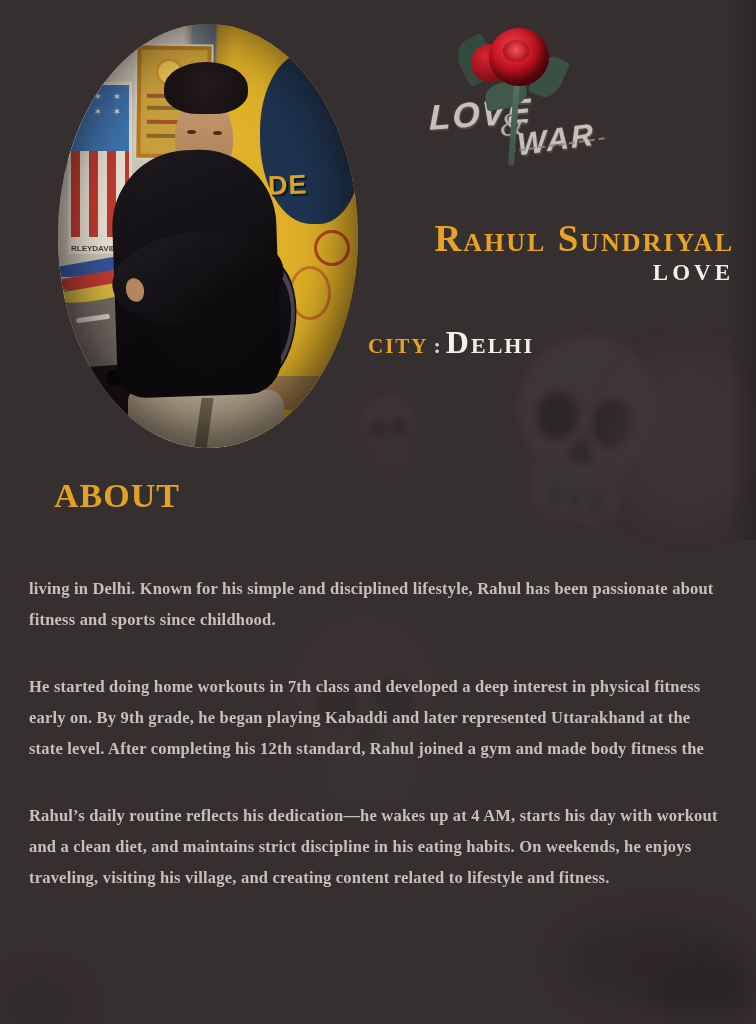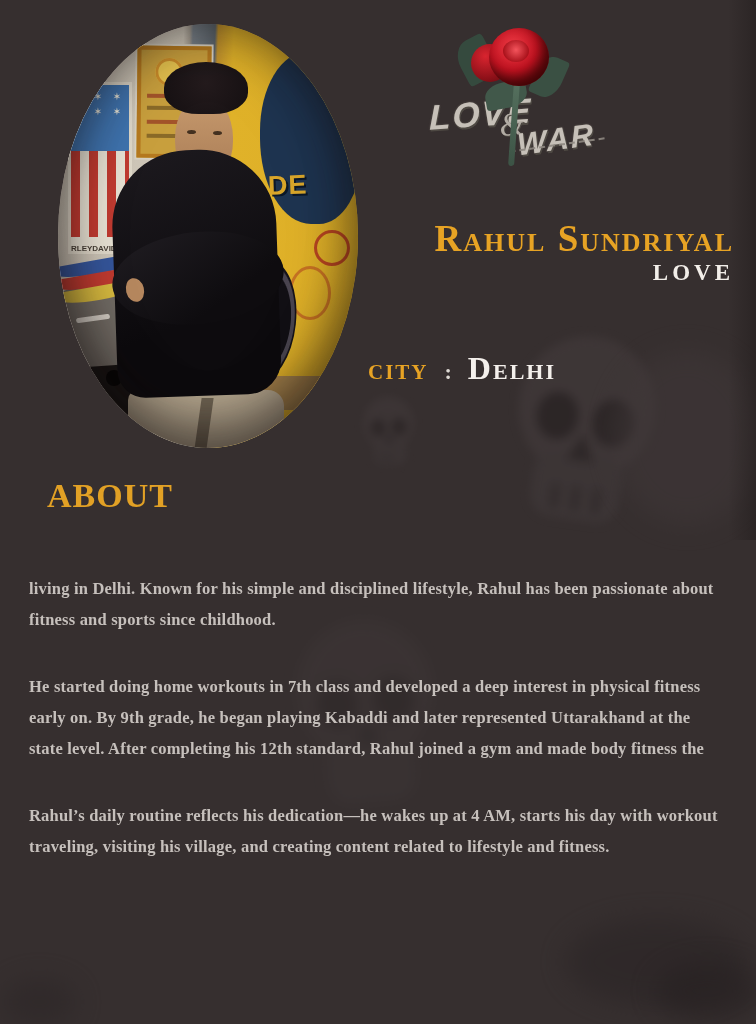--- a/index.html
+++ b/index.html
@@ -92,27 +92,27 @@
   .lw-love{left:6px;top:70px;font-size:35px;transform:rotate(-4deg) skewX(-4deg);}
   .lw-amp{left:76px;top:82px;font-size:32px;font-style:italic;color:#b2aca4;font-family:"Liberation Serif",serif;
       text-shadow:1px 1px 0 #4e4943;transform:rotate(-6deg);}
   .lw-war{left:94px;top:98px;font-size:31px;transform:rotate(-8deg) skewX(-4deg);}
   .lw-wire{left:86px;top:120px;width:96px;height:0;border-top:2px dashed #8e8881;transform:rotate(-8deg);opacity:.9;}
 
   
   .header{position:absolute;left:352px;top:219px;width:382px;text-align:right;}
   .name{font-variant:small-caps;font-weight:bold;font-size:37px;line-height:40px;color:#e7a324;letter-spacing:2px;}
   .role{font-weight:bold;font-size:23px;line-height:25px;color:#f2eee9;letter-spacing:4px;margin-top:1px;}
-  .city-line{position:absolute;left:368px;top:350px;display:flex;align-items:baseline;gap:16px;}
+  .city-line{position:absolute;left:368px;top:324px;display:flex;align-items:baseline;gap:5px;}
   .city-label{font-weight:bold;font-size:21px;color:#e7a324;letter-spacing:2px;}
   .city-sep{font-weight:bold;font-size:22px;color:#ddd8d3;}
   .city-value{font-variant:small-caps;font-weight:bold;font-size:32px;color:#f4f0ec;letter-spacing:2px;}
 
   
-  .about-h{position:absolute;left:47px;top:477px;margin:0;font-size:34px;font-weight:bold;
+  .about-h{position:absolute;left:54px;top:477px;margin:0;font-size:34px;font-weight:bold;
       color:#e2a125;letter-spacing:1px;font-family:"Liberation Serif",serif;}
   .about-text{position:absolute;left:29px;top:537px;width:710px;}
   .about-text p{margin:0 0 36px 0;}
   .ln{font-size:16.5px;font-weight:bold;line-height:31px;color:#c6c0bc;letter-spacing:.2px;white-space:nowrap;}
 </style>
 </head>
 <body>
 
 <div class="page">
 
@@ -229,17 +229,18 @@
     <p></p>
     <p>
       </p>
       <div class="ln">He started doing home workouts in 7th class and developed a deep interest in physical fitness</div>
       <div class="ln">early on. By 9th grade, he began playing Kabaddi and later represented Uttarakhand at the</div>
       <div class="ln">state level. After completing his 12th standard, Rahul joined a gym and made body fitness the</div>
     <p></p>
     <p>
       </p>
       <div class="ln">Rahul’s daily routine reflects his dedication—he wakes up at 4 AM, starts his day with workout</div>
+      <div class="ln">and a clean diet, and maintains strict discipline in his eating habits. On weekends, he enjoys</div>
       <div class="ln">traveling, visiting his village, and creating content related to lifestyle and fitness.</div>
     <p></p>
   </div>
 
 </div>
 
 </body></html>

